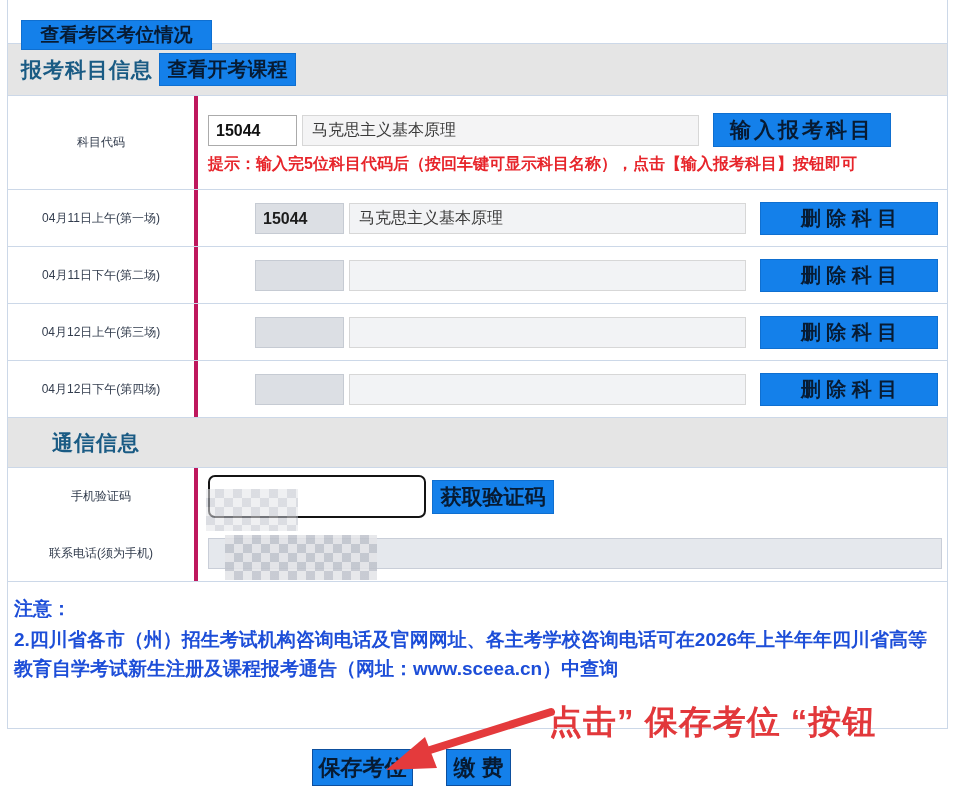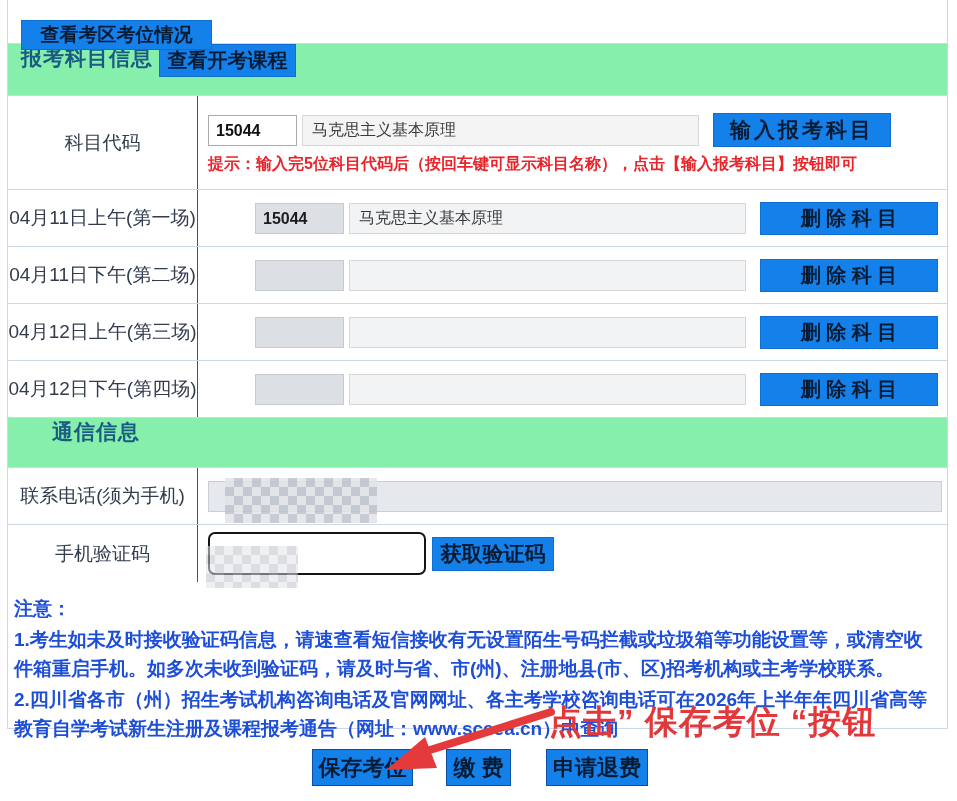--- a/index.html
+++ b/index.html
@@ -20,32 +20,32 @@
     display: inline-flex; align-items: center; justify-content: center;
     background: #1480ea; color: #071b33;
     font-weight: bold; border: 1px solid #0f6fd0;
     cursor: pointer; white-space: nowrap;
   }
   
   .top-bar { position: relative; height: 44px; border-bottom: 1px solid #ccd8e8; }
   .btn-view-seats { position:absolute; left: 13px; top: 20px; width: 191px; height: 30px; font-size: 19px; }
   
   .band {
-    height: 52px; background: #86efac; display: flex; 
+    height: 52px; background: #e5e5e5; display: flex; align-items: center;
     padding-left: 13px; border-bottom: 1px solid #ccd8e8;
   }
   .band-2 { height: 50px; padding-left: 44px; }
   .band-title { color: #1a5b84; font-size: 21px; font-weight: bold; letter-spacing: 1px; }
   .btn-view-courses { width: 137px; height: 33px; font-size: 20px; margin-left: 6px; }
   
   .frow { display: flex; border-bottom: 1px solid #ccd8e8; }
   .fcell-label {
-    width: 190px; flex: 0 0 190px; border-right: 1px solid #be185d;
+    width: 190px; flex: 0 0 190px; border-right: 4px solid #be185d;
     display: flex; align-items: center; justify-content: center;
-    color: #323c4d; font-size: 19px;
+    color: #323c4d; font-size: 12px;
   }
   .fcell-content { flex: 1; position: relative; }
   
   .row-code { height: 94px; }
   .inp-code {
     position: absolute; left: 10px; top: 19px; width: 89px; height: 31px;
     border: 1px solid #ababab; background: #fff; font-weight: bold; font-size: 16px;
     padding-left: 7px; color: #111; font-family: inherit;
   }
   .inp-name {
@@ -164,50 +164,48 @@
         <input class="inp-code-ro" type="text" readonly="" value="" style="">
         <input class="inp-name-ro" type="text" readonly="" value="" style="">
         <div class="btn btn-delete">删 除 科 目</div>
       </div>
     </div>
 
     <div class="band band-2">
       <span class="band-title">通信信息</span>
     </div>
 
-    <div class="frow row-phone">
-      <div class="fcell-label">联系电话(须为手机)</div>
-      <div class="fcell-content">
-        <div class="inp-phone">
-          <div class="mosaic mosaic-phone"></div>
-        </div>
-      </div>
-    </div>
-
     <div class="frow row-sms" style="border-bottom:none;">
       <div class="fcell-label">手机验证码</div>
       <div class="fcell-content">
         <div class="inp-sms">
           <div class="mosaic mosaic-sms"></div>
         </div>
         <div class="btn btn-get-code">获取验证码</div>
       </div>
     </div>
 
+    <div class="frow row-phone">
+      <div class="fcell-label">联系电话(须为手机)</div>
+      <div class="fcell-content">
+        <div class="inp-phone">
+          <div class="mosaic mosaic-phone"></div>
+        </div>
+      </div>
+    </div>
+
     <div class="notice">
       <p>注意：</p>
-      <p>1.考生如未及时接收验证码信息，请速查看短信接收有无设置陌生号码拦截或垃圾箱等功能设置等，或清空收件箱重启手机。如多次未收到验证码，请及时与省、市(州)、注册地县(市、区)招考机构或主考学校联系。</p>
       <p>2.四川省各市（州）招生考试机构咨询电话及官网网址、各主考学校咨询电话可在2026年上半年年四川省高等教育自学考试新生注册及课程报考通告（网址：www.sceea.cn）中查询</p>
     </div>
 
   </div>
 
   <div class="btn footer-btn btn-save">保存考位</div>
   <div class="btn footer-btn btn-pay">缴 费</div>
-  <div class="btn footer-btn btn-refund">申请退费</div>
 
   <div class="annotation">点击” 保存考位 “按钮</div>
 
   <svg class="arrow-svg" viewBox="0 0 957 801">
     <line x1="551" y1="712" x2="430" y2="750" stroke="#e43a3c" stroke-width="8" stroke-linecap="round"></line>
     <polygon points="386,770 425,737 437,768" fill="#e43a3c"></polygon>
   </svg>
 </div>
 
 </body></html>

